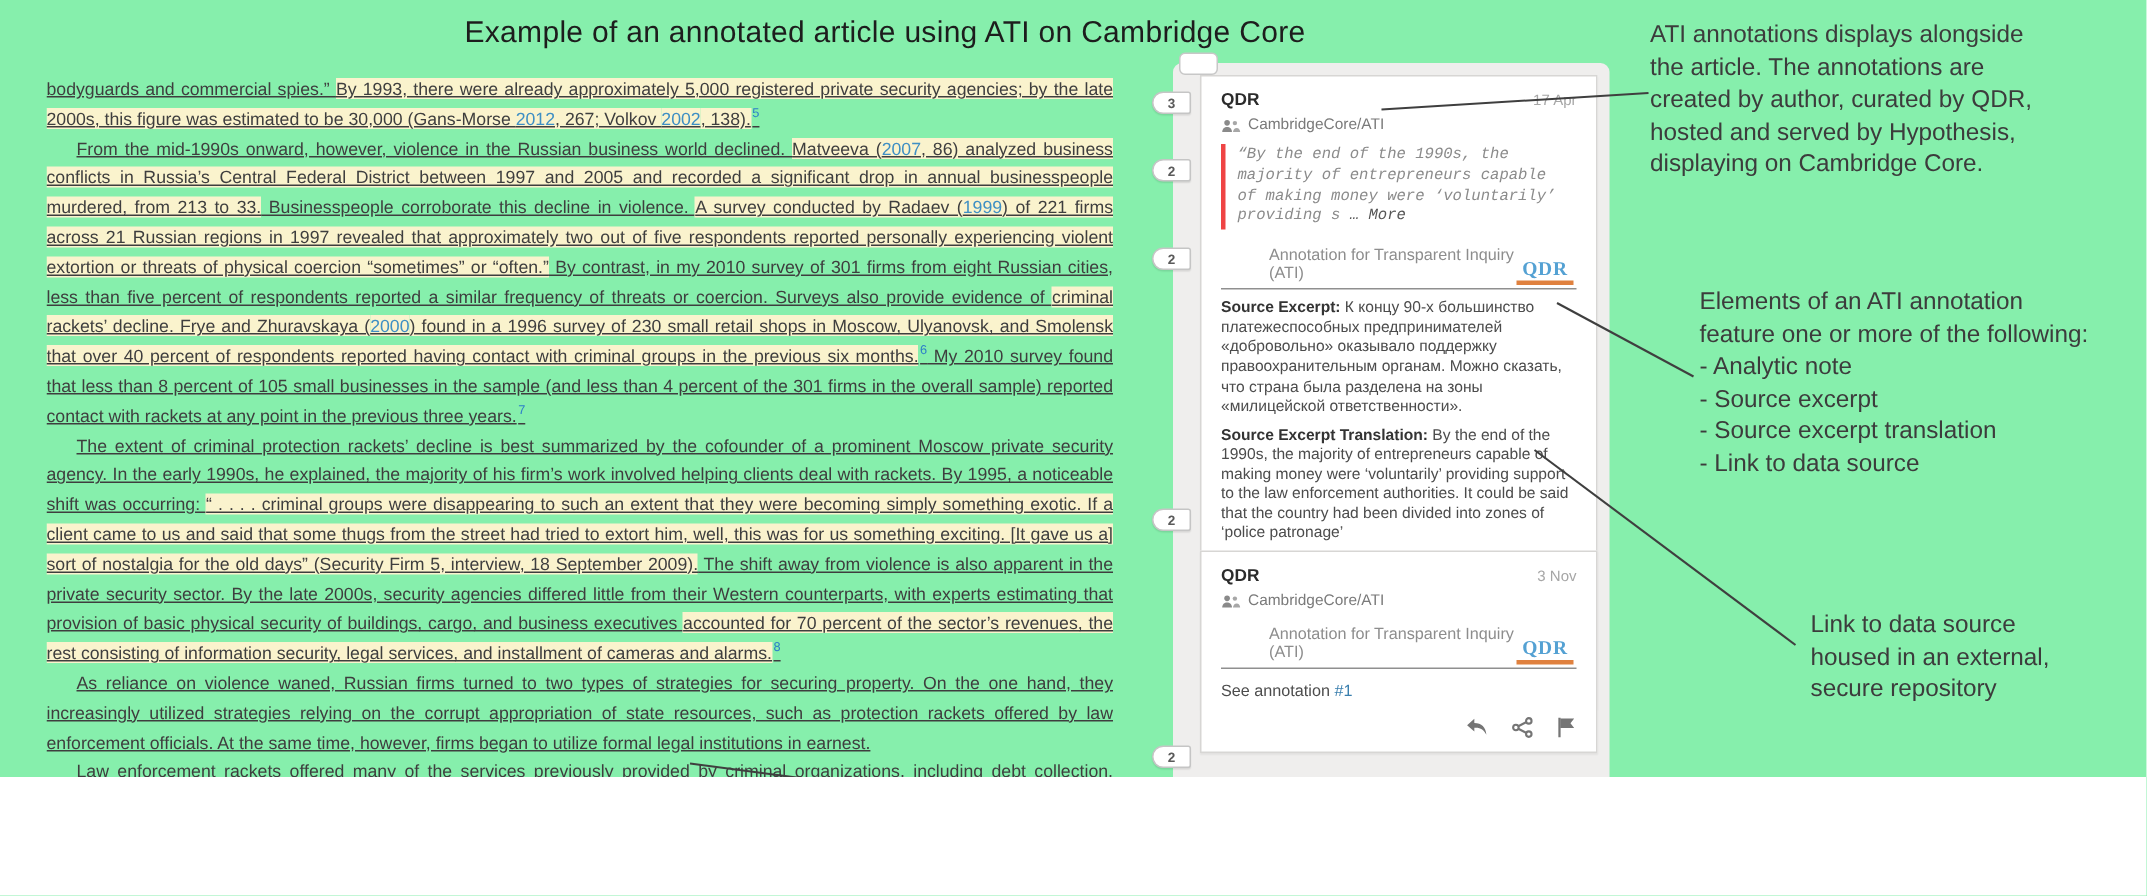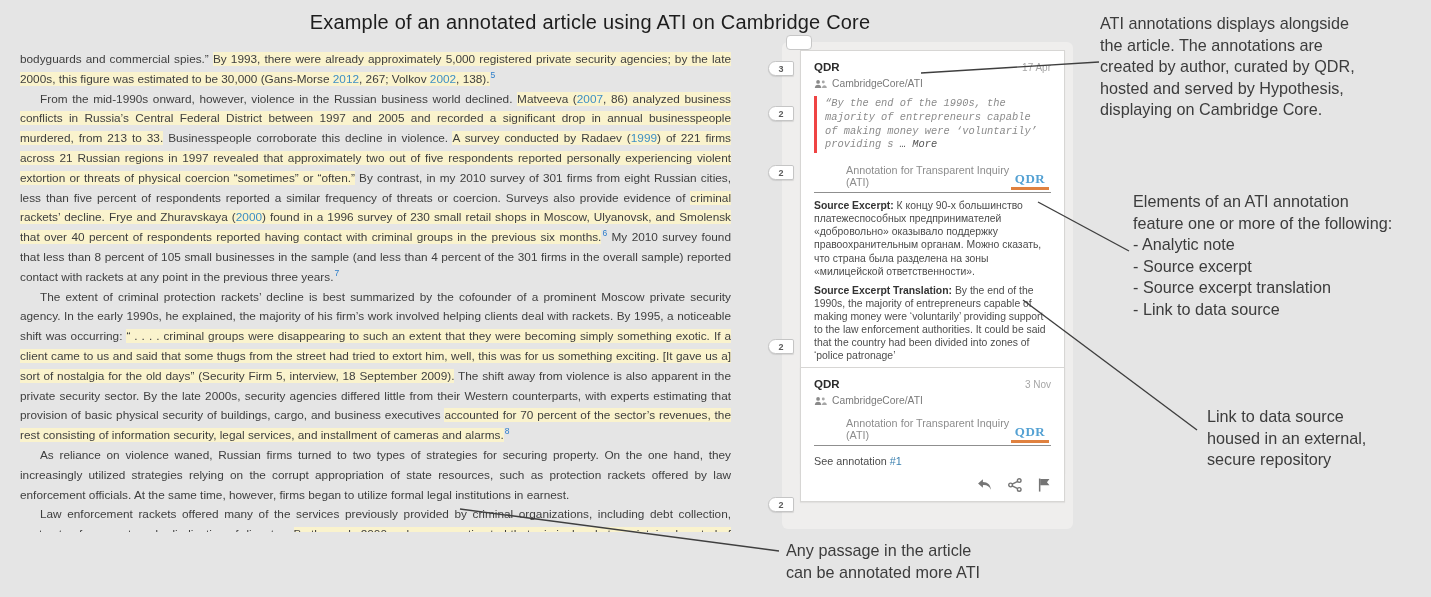--- a/index.html
+++ b/index.html
@@ -1,25 +1,25 @@
 <!DOCTYPE html>
 <html><head>
 <meta charset="utf-8">
 <style>
   html,body{margin:0;padding:0;background:#ffffff;}
-  .canvas{position:relative;width:1431px;height:597px;background:#e5e5e5;overflow:hidden;
+  .canvas{position:relative;width:1431px;height:518px;background:#86efac;overflow:hidden;
           font-family:"Liberation Sans",sans-serif;}
 
   
   .page-title{position:absolute;left:180px;top:11px;width:820px;text-align:center;
               font-size:20px;color:#1d1d1d;letter-spacing:.2px;}
 
   
-  .article{position:absolute;left:20px;top:50px;width:711px;height:482px;overflow:hidden;
-           font-size:11.8px;line-height:19.8px;color:#3e3e3e;text-align:justify;}
+  .article{position:absolute;left:31px;top:50px;width:711px;height:482px;overflow:hidden;
+           font-size:11.8px;line-height:19.8px;color:#3e3e3e;text-align:justify;text-decoration:underline;}
   .para{margin:0;}
   .para.indent{text-indent:20px;}
   .hl{background:#faf3cd;}
   .cite{color:#3e8fc4;text-decoration:none;cursor:pointer;}
   sup.fnref{color:#2d7ec9;font-size:8.5px;line-height:0;margin-left:1px;vertical-align:super;cursor:pointer;}
 
   
   .panel{position:absolute;left:782px;top:42px;width:291px;height:487px;background:#efeeed;
          border-radius:6px;}
   .bucket-tab-top{position:absolute;left:4px;top:-7px;width:26px;height:15px;background:#fff;

